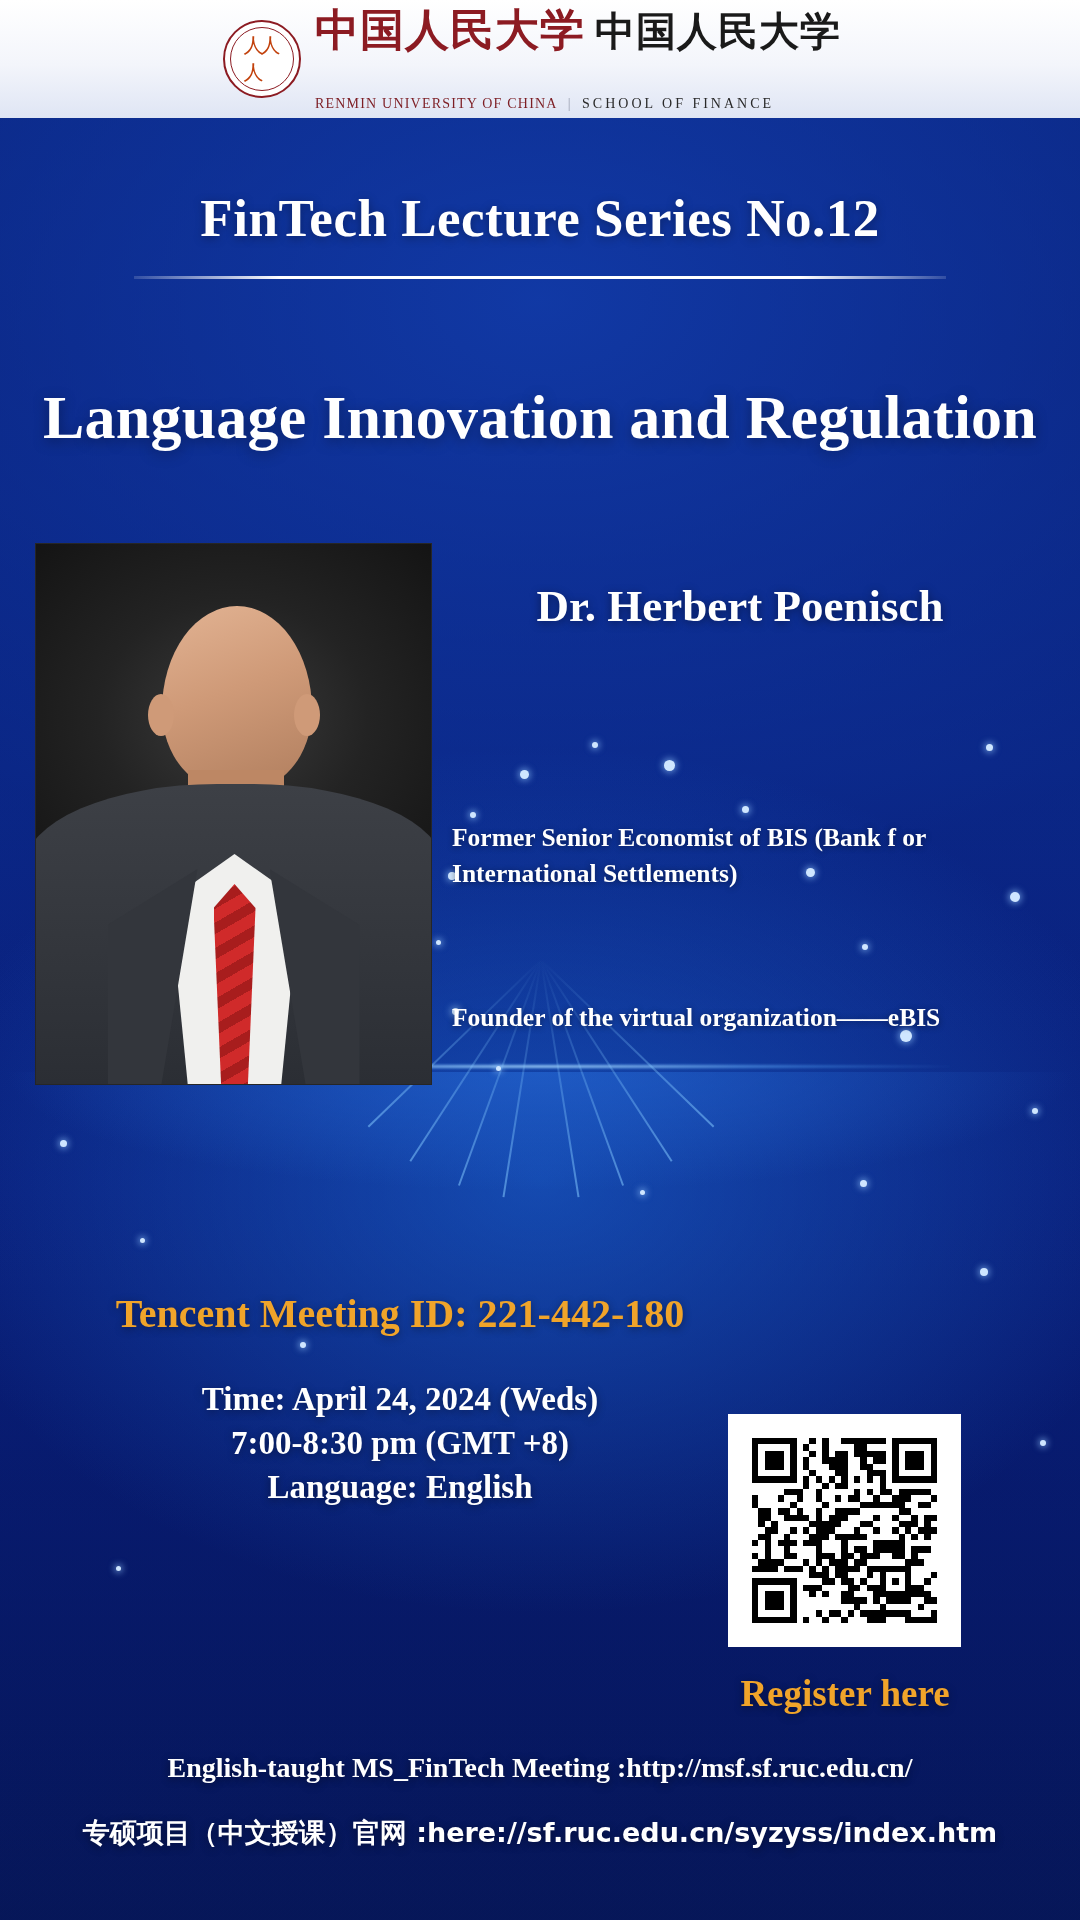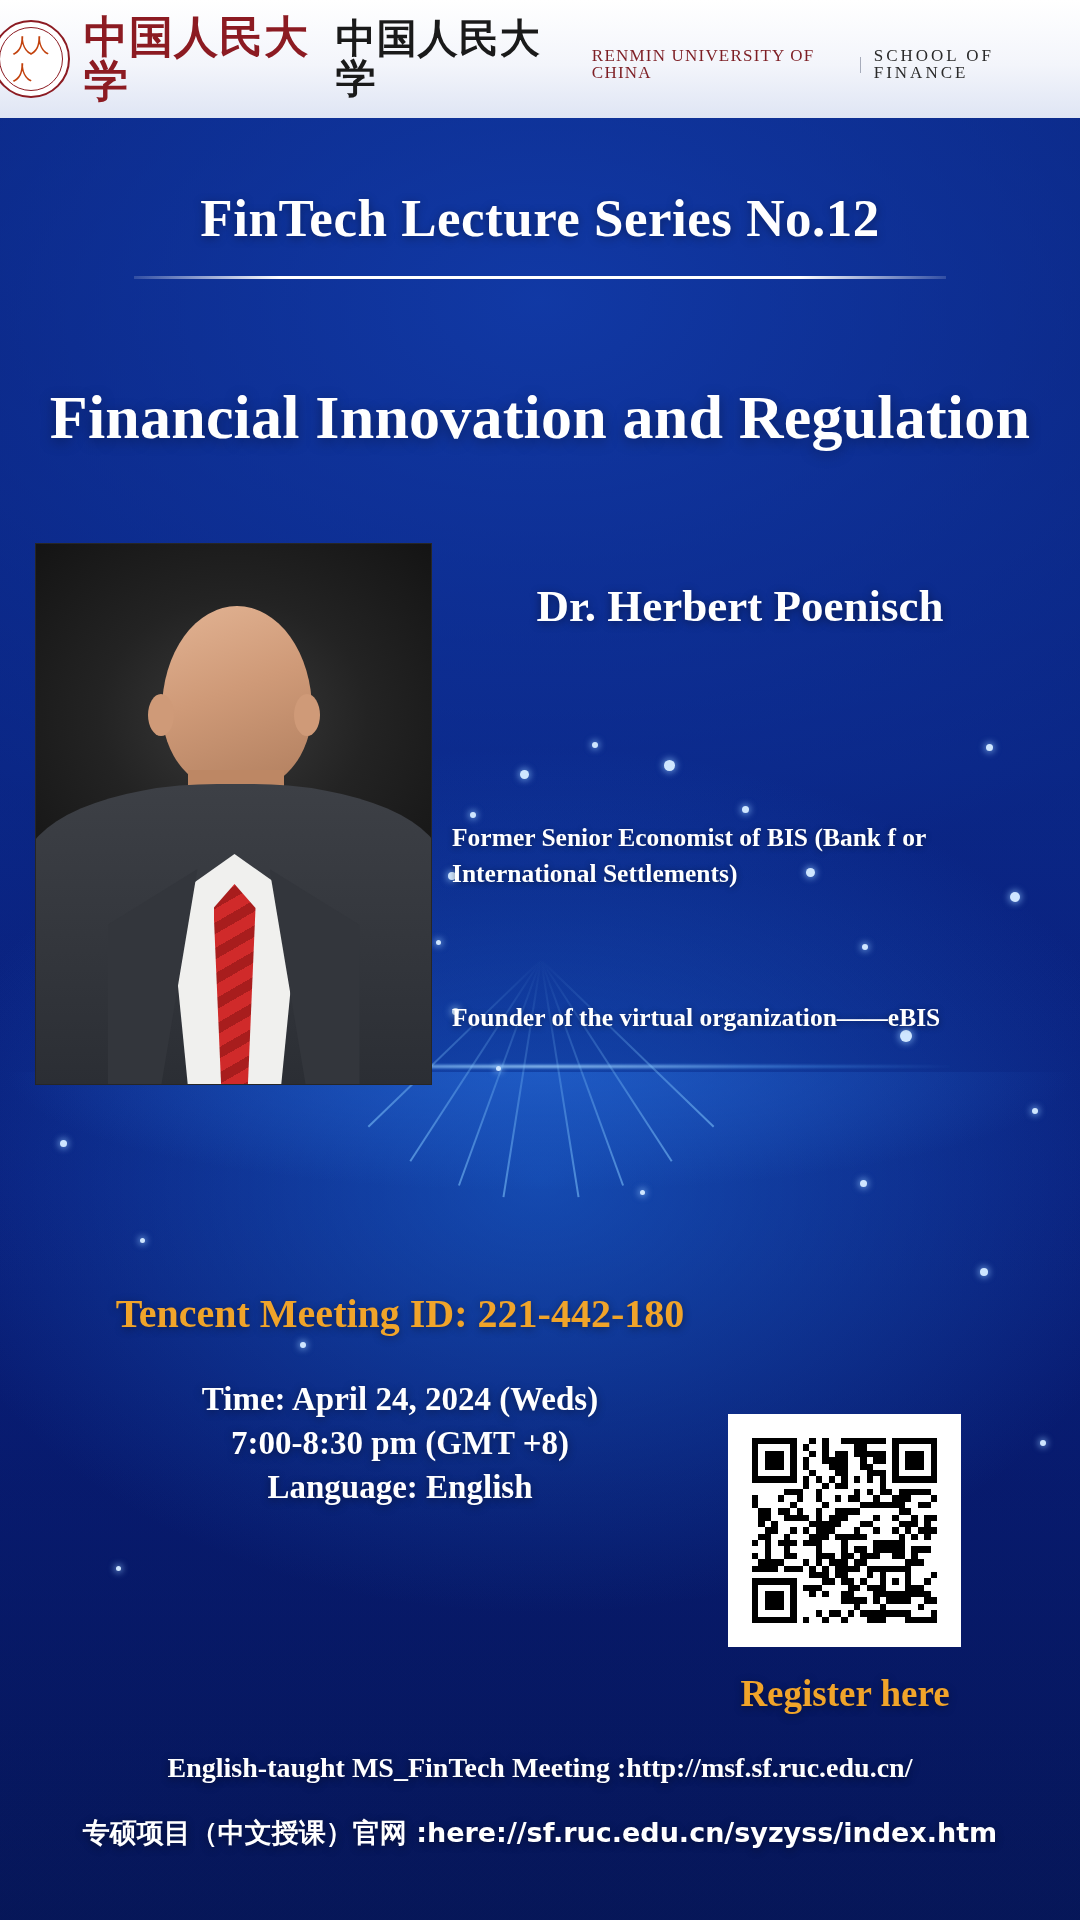--- a/index.html
+++ b/index.html
@@ -62,20 +62,21 @@
     left: 50%;
     top: 50%;
     transform: translate(-50%, -50%);
     color: #c2410c;
     font-size: 20px;
     letter-spacing: -3px;
     font-family: "Liberation Serif", serif;
   }
   .wordmark {
     display: flex;
+    flex-direction: column;
     line-height: 1;
     gap: 36px;
   }
   .wm-top {
     display: flex;
     align-items: baseline;
     gap: 10px;
   }
   .wm-cn {
     color: #8c1b22;
@@ -89,21 +90,21 @@
     font-size: 40px;
     font-weight: bold;
     letter-spacing: 1px;
     font-family: "DejaVu Sans", sans-serif;
   }
   .wm-bot {
     margin-top: 9px;
     display: flex;
     align-items: center;
     gap: 10px;
-    font-size: 17px;
+    font-size: 14px;
     letter-spacing: 1.6px;
     color: #3a3a3a;
     font-family: "Liberation Serif", serif;
   }
   .wm-bot .sep { color: #9aa0b0; }
   .wm-bot .en1 { color: #7d1e24; letter-spacing: 1.2px; }
   .wm-bot .en2 { letter-spacing: 3px; color: #2a2a2a; }
 
   
   .fx { position: absolute; inset: 0; pointer-events: none; }
@@ -418,21 +419,21 @@
     <div class="dot" style="left:300px; top:1342px; width:6px; height:6px;"></div>
     <div class="dot" style="left:980px; top:1268px; width:8px; height:8px;"></div>
     <div class="dot" style="left:1040px; top:1440px; width:6px; height:6px;"></div>
     <div class="dot" style="left:116px; top:1566px; width:5px; height:5px;"></div>
     <div class="dot" style="left:640px; top:1190px; width:5px; height:5px;"></div>
     <div class="dot" style="left:860px; top:1180px; width:7px; height:7px;"></div>
   </div>
 
   <div class="series-title">FinTech Lecture Series No.12</div>
   <div class="series-rule"></div>
-  <div class="main-title">Financial Innovation and Regulation</div>
+  <div class="main-title">Language Innovation and Regulation</div>
 
   <div class="photo">
     <div class="ph-bg"></div>
     <div class="ph-head"></div>
     <div class="ph-ear-l"></div>
     <div class="ph-ear-r"></div>
     <div class="ph-neck"></div>
     <div class="ph-suit"></div>
     <div class="ph-shirt"></div>
     <div class="ph-lapel-l"></div>

